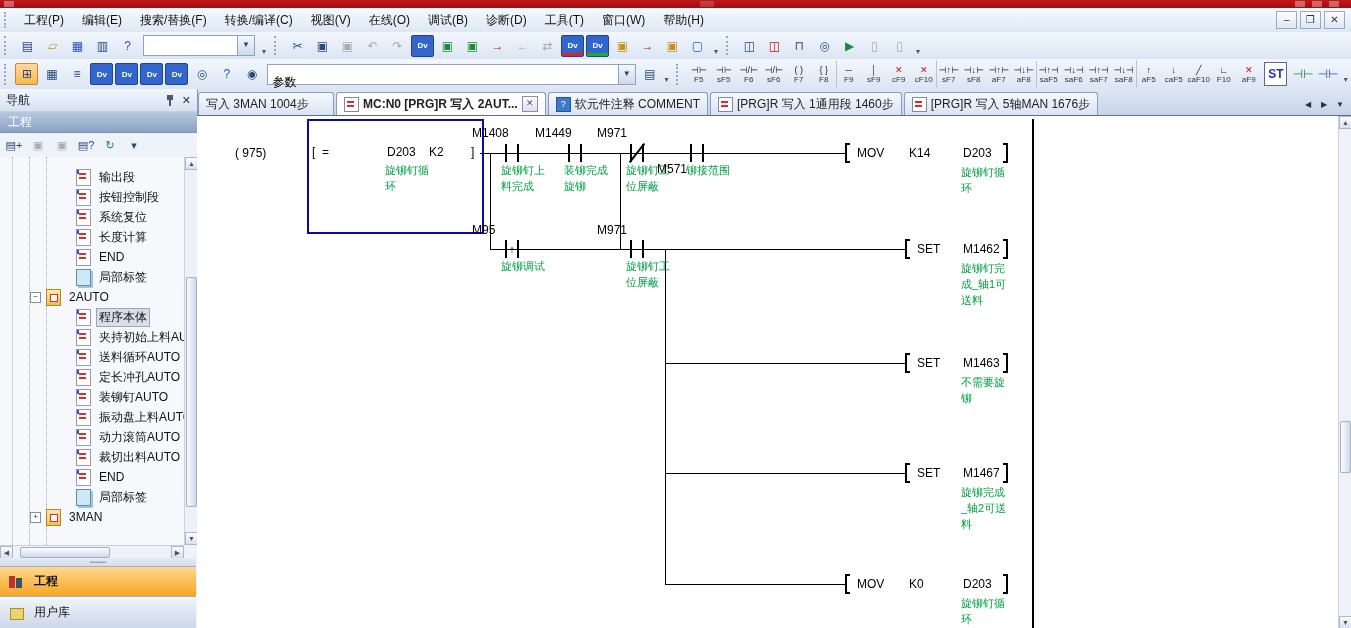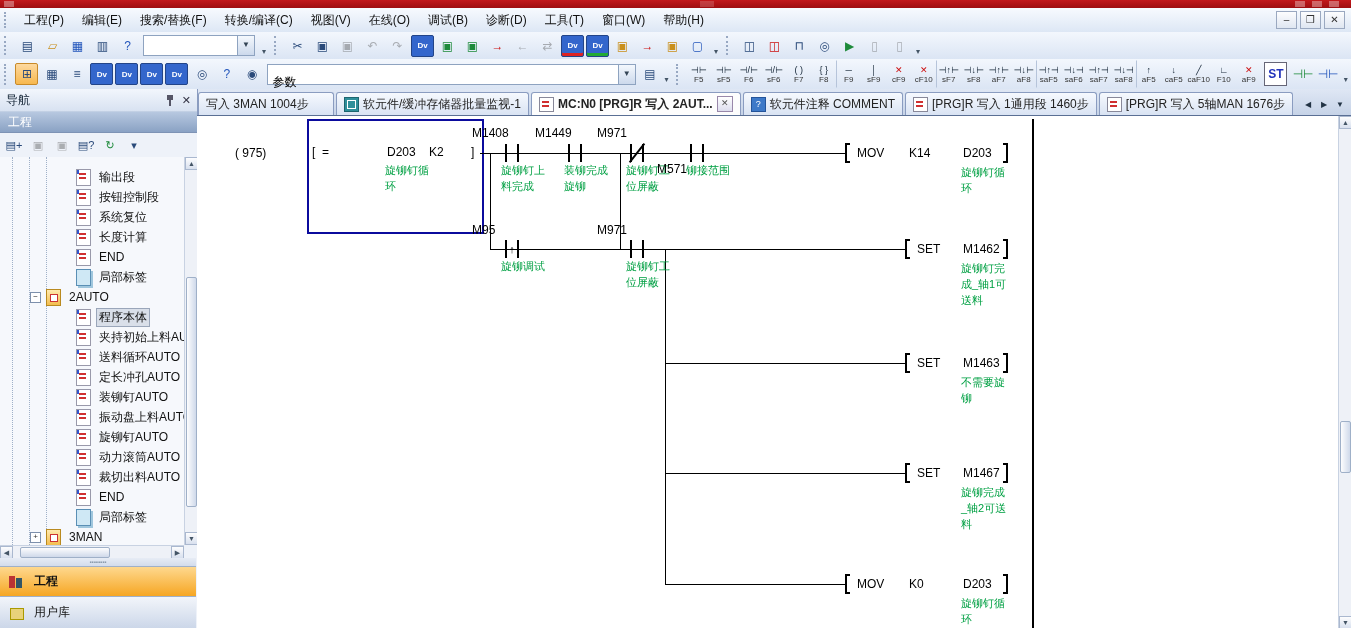--- a/index.html
+++ b/index.html
@@ -318,24 +318,20 @@
   <span class="ic green">⊣⊢</span>
       <span class="ic blue">⊣⊢</span>
     </div>
   <span class="ovf">▾</span>
 </div>
 
 <div id="tabbar">
   <div class="tab" style="width:120px;">
     <span>写入 3MAN 1004步</span>
   </div>
-  <div class="tab">
-    <span class="ticn monitor"></span>
-    <span>软元件/缓冲存储器批量监视-1</span>
-  </div>
   <div class="tab active">
     <span class="ticn ladder"></span>
     <span>MC:N0 [PRG]R 写入 2AUT...</span>
     <span class="close">✕</span>
   </div>
   <div class="tab">
     <span class="ticn comment">?</span>
     <span>软元件注释 COMMENT</span>
   </div>
   <div class="tab">
@@ -437,25 +433,20 @@
         </div>
         <div class="titem lv3 prg noexp">
           <span class="texp"></span>
           <span class="ticon"></span>
           <span class="tlabel">装铆钉AUTO</span>
         </div>
         <div class="titem lv3 prg noexp">
           <span class="texp"></span>
           <span class="ticon"></span>
           <span class="tlabel">振动盘上料AUTO</span>
-        </div>
-        <div class="titem lv3 prg noexp">
-          <span class="texp"></span>
-          <span class="ticon"></span>
-          <span class="tlabel">旋铆钉AUTO</span>
         </div>
         <div class="titem lv3 prg noexp">
           <span class="texp"></span>
           <span class="ticon"></span>
           <span class="tlabel">动力滚筒AUTO</span>
         </div>
         <div class="titem lv3 prg noexp">
           <span class="texp"></span>
           <span class="ticon"></span>
           <span class="tlabel">裁切出料AUTO</span>

